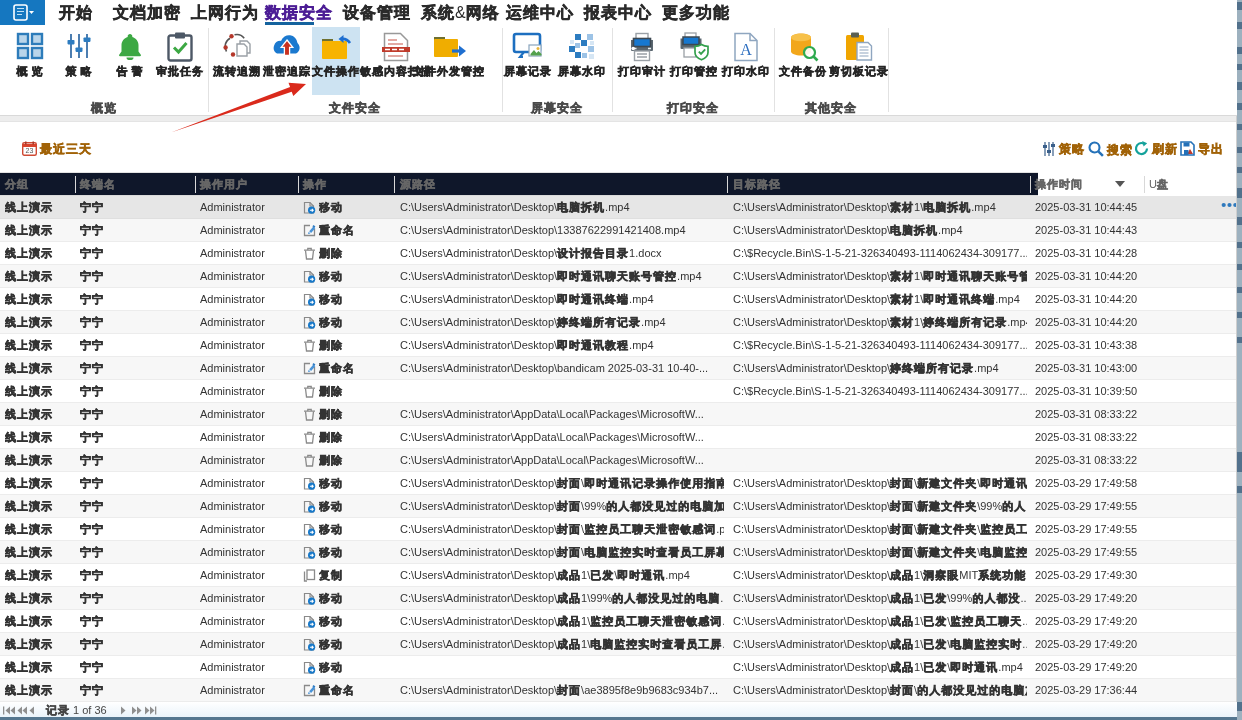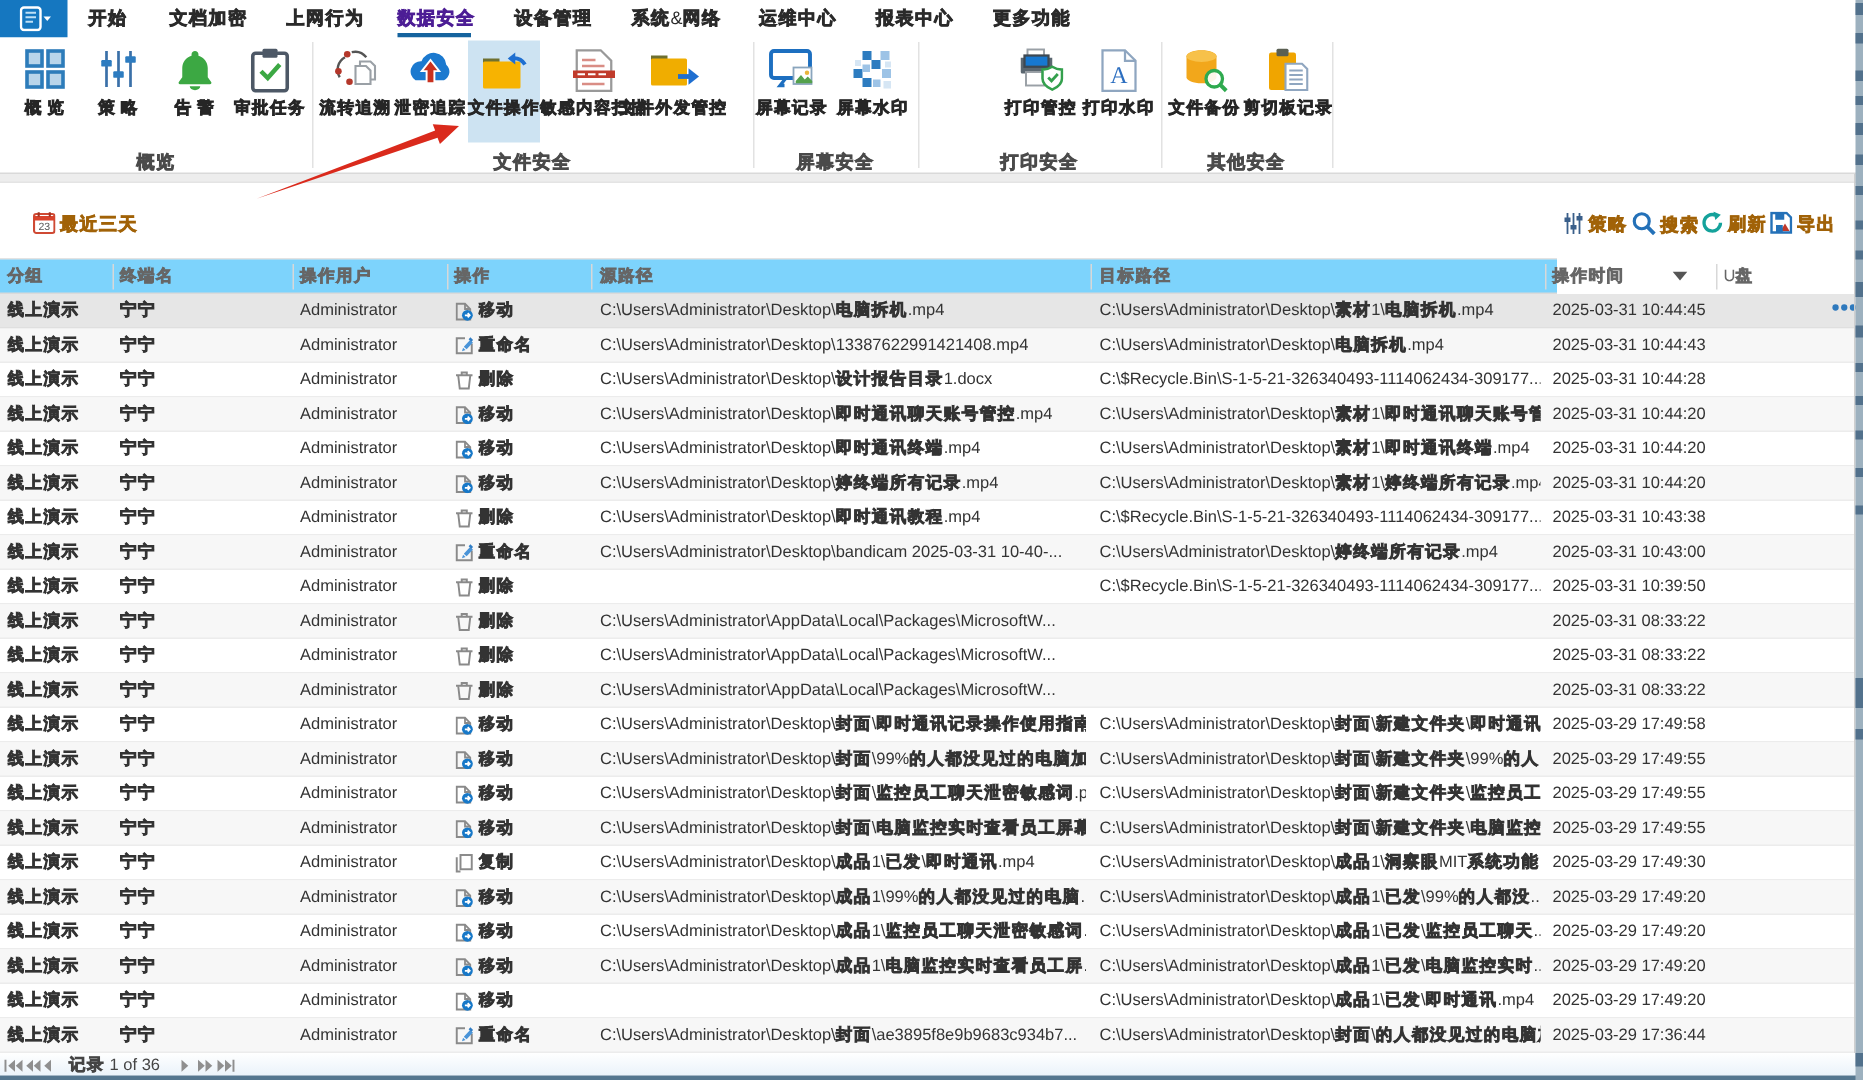--- a/index.html
+++ b/index.html
@@ -4,38 +4,38 @@
 <style>
 *{margin:0;padding:0;box-sizing:border-box}
 i.k{font-style:normal;font-weight:bold;-webkit-text-stroke:0.55px currentColor;letter-spacing:1px}
 html,body{width:1242px;height:720px;overflow:hidden;background:#fff;
   font-family:"Liberation Sans",sans-serif;-webkit-font-smoothing:antialiased}
 #app{position:relative;width:1242px;height:720px;background:#fff}
 
 #tabbar{position:absolute;left:0;top:0;width:1242px;height:25px;background:#fff}
 #appbtn{position:absolute;left:0;top:0;width:45px;height:25px;background:#1577c0}
 #appbtn svg{position:absolute;left:13px;top:4px}
-.tab{position:absolute;top:0;height:25px;line-height:25px;font-size:12px;color:#2a2a2a;white-space:nowrap}
+.tab{position:absolute;top:0;height:25px;line-height:25px;font-size:16px;color:#2a2a2a;white-space:nowrap}
 .tab.active{color:#4c1d95}
 #tabline{position:absolute;left:265px;top:22px;width:49px;height:3px;background:#15639e}
 
 #ribbon{position:absolute;left:0;top:25px;width:1242px;height:91px;background:#fff;border-bottom:1px solid #d9d9d9}
 .rbtn{position:absolute;top:2px;height:68px;text-align:center}
 .rbtn .ic{position:absolute;top:5px;left:50%;transform:translateX(-50%)}
 .rbtn .lb{position:absolute;left:0;top:37px;width:100%;font-size:11px;color:#262626;white-space:nowrap}
 .rbtn.hl{background:#cde3f2}
 .grplb{position:absolute;top:75px;font-size:12px;color:#4a4a4a;text-align:center;white-space:nowrap}
 .gsep{position:absolute;top:3px;width:1px;height:84px;background:#e2e2e2}
 
 #band{position:absolute;left:0;top:116px;width:1242px;height:6px;background:#ededed;border-bottom:1px solid #e4e4e4}
 #toolbar{position:absolute;left:0;top:122px;width:1242px;height:50px;background:#fff}
 .tbit{position:absolute;top:19px;height:17px;font-size:12px;color:#a16207;white-space:nowrap}
 .tbit svg{vertical-align:-3px;margin-right:3px}
 
-#thead{position:absolute;left:0;top:172px;width:1038px;height:24px;background:#7dd3fc;
+#thead{position:absolute;left:0;top:172px;width:1038px;height:24px;background:#0f172a;
   border-top:1px solid #e3e3e3;border-bottom:1px solid #dadada}
 .hc{position:absolute;top:0;height:23px;line-height:23px;font-size:11px;color:#666;white-space:nowrap}
 .hsep{position:absolute;top:3px;width:1px;height:17px;background:#d8d8d8}
 #tbody{position:absolute;left:0;top:196px;width:1002px;height:506px}
 .row{position:relative;width:1237px;height:23px;border-bottom:1px solid #ececec;background:#fff}
 .row.alt{background:#f7f7f7}
 .row.sel{background:#e6e6e6;border-bottom:1px solid #dfdfdf}
 .cell{position:absolute;top:0;height:22px;line-height:22px;font-size:11px;color:#333;
   white-space:nowrap;overflow:hidden}
 .c1{left:5px;width:70px}
@@ -196,20 +196,32 @@
               <rect x="21" y="14" width="6" height="6"></rect>
               <rect x="15" y="21" width="5" height="5"></rect>
             </g>
             <g fill="#d6e6f4">
               <rect x="23" y="9" width="4" height="4"></rect>
               <rect x="3" y="8" width="4" height="4"></rect>
               <rect x="22" y="22" width="5" height="5"></rect>
             </g>
           </svg></span>
         <span class="lb"><i class="k">屏幕水印</i></span>
+      </div>
+    <div class="rbtn" style="left:613px;width:58px">
+        <span class="ic"><svg width="26" height="30" viewBox="0 0 26 30">
+            <rect x="7" y="1.5" width="12" height="7" fill="#fff" stroke="#9aa0a6" stroke-width="1.4"></rect>
+            <path d="M2 8h22v10a1 1 0 0 1-1 1H3a1 1 0 0 1-1-1z" fill="#5b6770"></path>
+            <rect x="4.5" y="6.5" width="17" height="8" fill="#1778d0" stroke="#3d4852" stroke-width="1.6"></rect>
+            <path d="M4.5 16.5h3M19 16.5h3" stroke="#e8eef2" stroke-width="1.6"></path>
+            <circle cx="4.2" cy="16.5" r="1.8" fill="#fff"></circle>
+            <rect x="5.5" y="19" width="15" height="9.5" fill="#fff" stroke="#9aa0a6" stroke-width="1.4"></rect>
+            <path d="M8 22h10M8 25h10" stroke="#9aa0a6" stroke-width="1.3"></path>
+          </svg></span>
+        <span class="lb"><i class="k">打印审计</i></span>
       </div>
     <div class="rbtn" style="left:665px;width:58px">
         <span class="ic"><svg width="30" height="30" viewBox="0 0 30 30">
             <rect x="6" y="1" width="11" height="6" fill="#fff" stroke="#9aa0a6" stroke-width="1.3"></rect>
             <path d="M1.5 6.5h21v9.5a1 1 0 0 1-1 1h-19a1 1 0 0 1-1-1z" fill="#5b6770"></path>
             <rect x="4" y="5" width="16" height="7.5" fill="#1778d0" stroke="#3d4852" stroke-width="1.5"></rect>
             <rect x="5" y="16" width="12" height="9" fill="#fff" stroke="#9aa0a6" stroke-width="1.3"></rect>
             <path d="M22.5 12.5c2.3 1.5 4.6 1.9 6.5 1.9v6c0 3.7-3.2 6-6.5 7.4-3.3-1.4-6.5-3.7-6.5-7.4v-6c1.9 0 4.2-.4 6.5-1.9z" fill="#fff" stroke="#34a04d" stroke-width="1.7"></path>
             <path d="M19.8 19.7l2.2 2.2 4.2-4.6" fill="none" stroke="#34a04d" stroke-width="1.9"></path>
           </svg></span>

